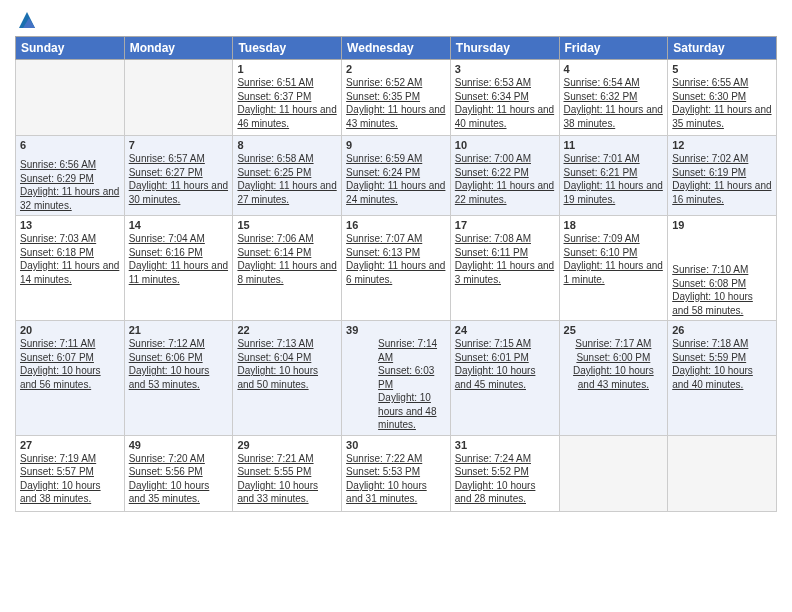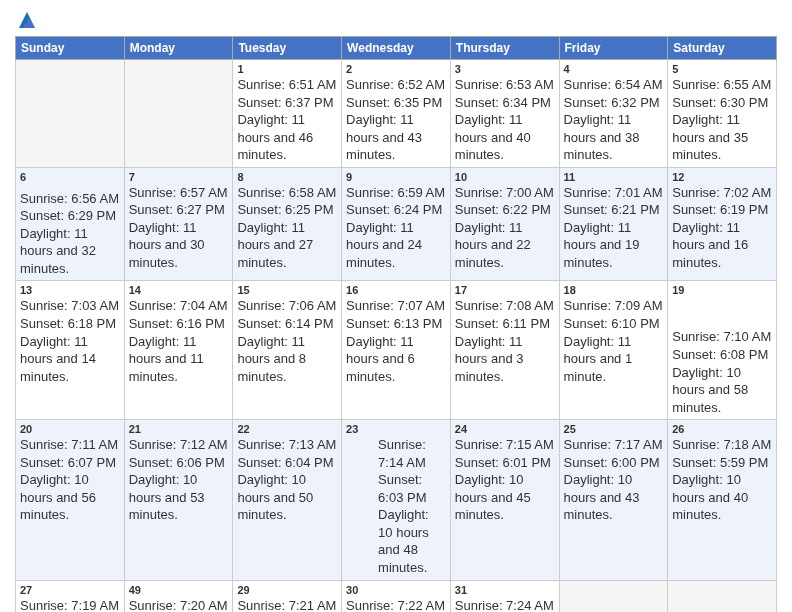--- a/index.html
+++ b/index.html
@@ -85,22 +85,23 @@
       background: #f5f5f5;
     }
     .day-number {
       font-size: 11px;
       font-weight: bold;
       display: block;
       margin-bottom: 1px;
     }
     .day-info {
       line-height: 1.35;
-      font-size: 13px;
+      font-size: 10px;
       color: #333;
+      text-decoration: underline;
     }
     tr:nth-child(even) td:not(.empty) {
       background: #eef2fa;
     }
     tr.row-odd td:not(.empty) {
       background: #fff;
     }
     tr.row-even td:not(.empty) {
       background: #eef2fa;
     }
@@ -274,34 +275,34 @@
 Sunset: 6:06 PM
 Daylight: 10 hours and 53 minutes.</div>
           </td>
           <td>
             <span class="day-number">22</span>
             <div class="day-info" style="white-space: pre-line;">Sunrise: 7:13 AM
 Sunset: 6:04 PM
 Daylight: 10 hours and 50 minutes.</div>
           </td>
           <td>
-            <span class="day-number">23</span>
+            <span class="day-number">39</span>
             <div class="day-info" style="white-space: pre-line; margin-left: 32px;">Sunrise: 7:14 AM
 Sunset: 6:03 PM
 Daylight: 10 hours and 48 minutes.</div>
           </td>
           <td>
             <span class="day-number">24</span>
             <div class="day-info" style="white-space: pre-line;">Sunrise: 7:15 AM
 Sunset: 6:01 PM
 Daylight: 10 hours and 45 minutes.</div>
           </td>
           <td>
             <span class="day-number">25</span>
-            <div class="day-info" style="white-space: pre-line;">Sunrise: 7:17 AM
+            <div class="day-info" style="white-space: pre-line; text-align: center;">Sunrise: 7:17 AM
 Sunset: 6:00 PM
 Daylight: 10 hours and 43 minutes.</div>
           </td>
           <td>
             <span class="day-number">26</span>
             <div class="day-info" style="white-space: pre-line;">Sunrise: 7:18 AM
 Sunset: 5:59 PM
 Daylight: 10 hours and 40 minutes.</div>
           </td>
         </tr>

